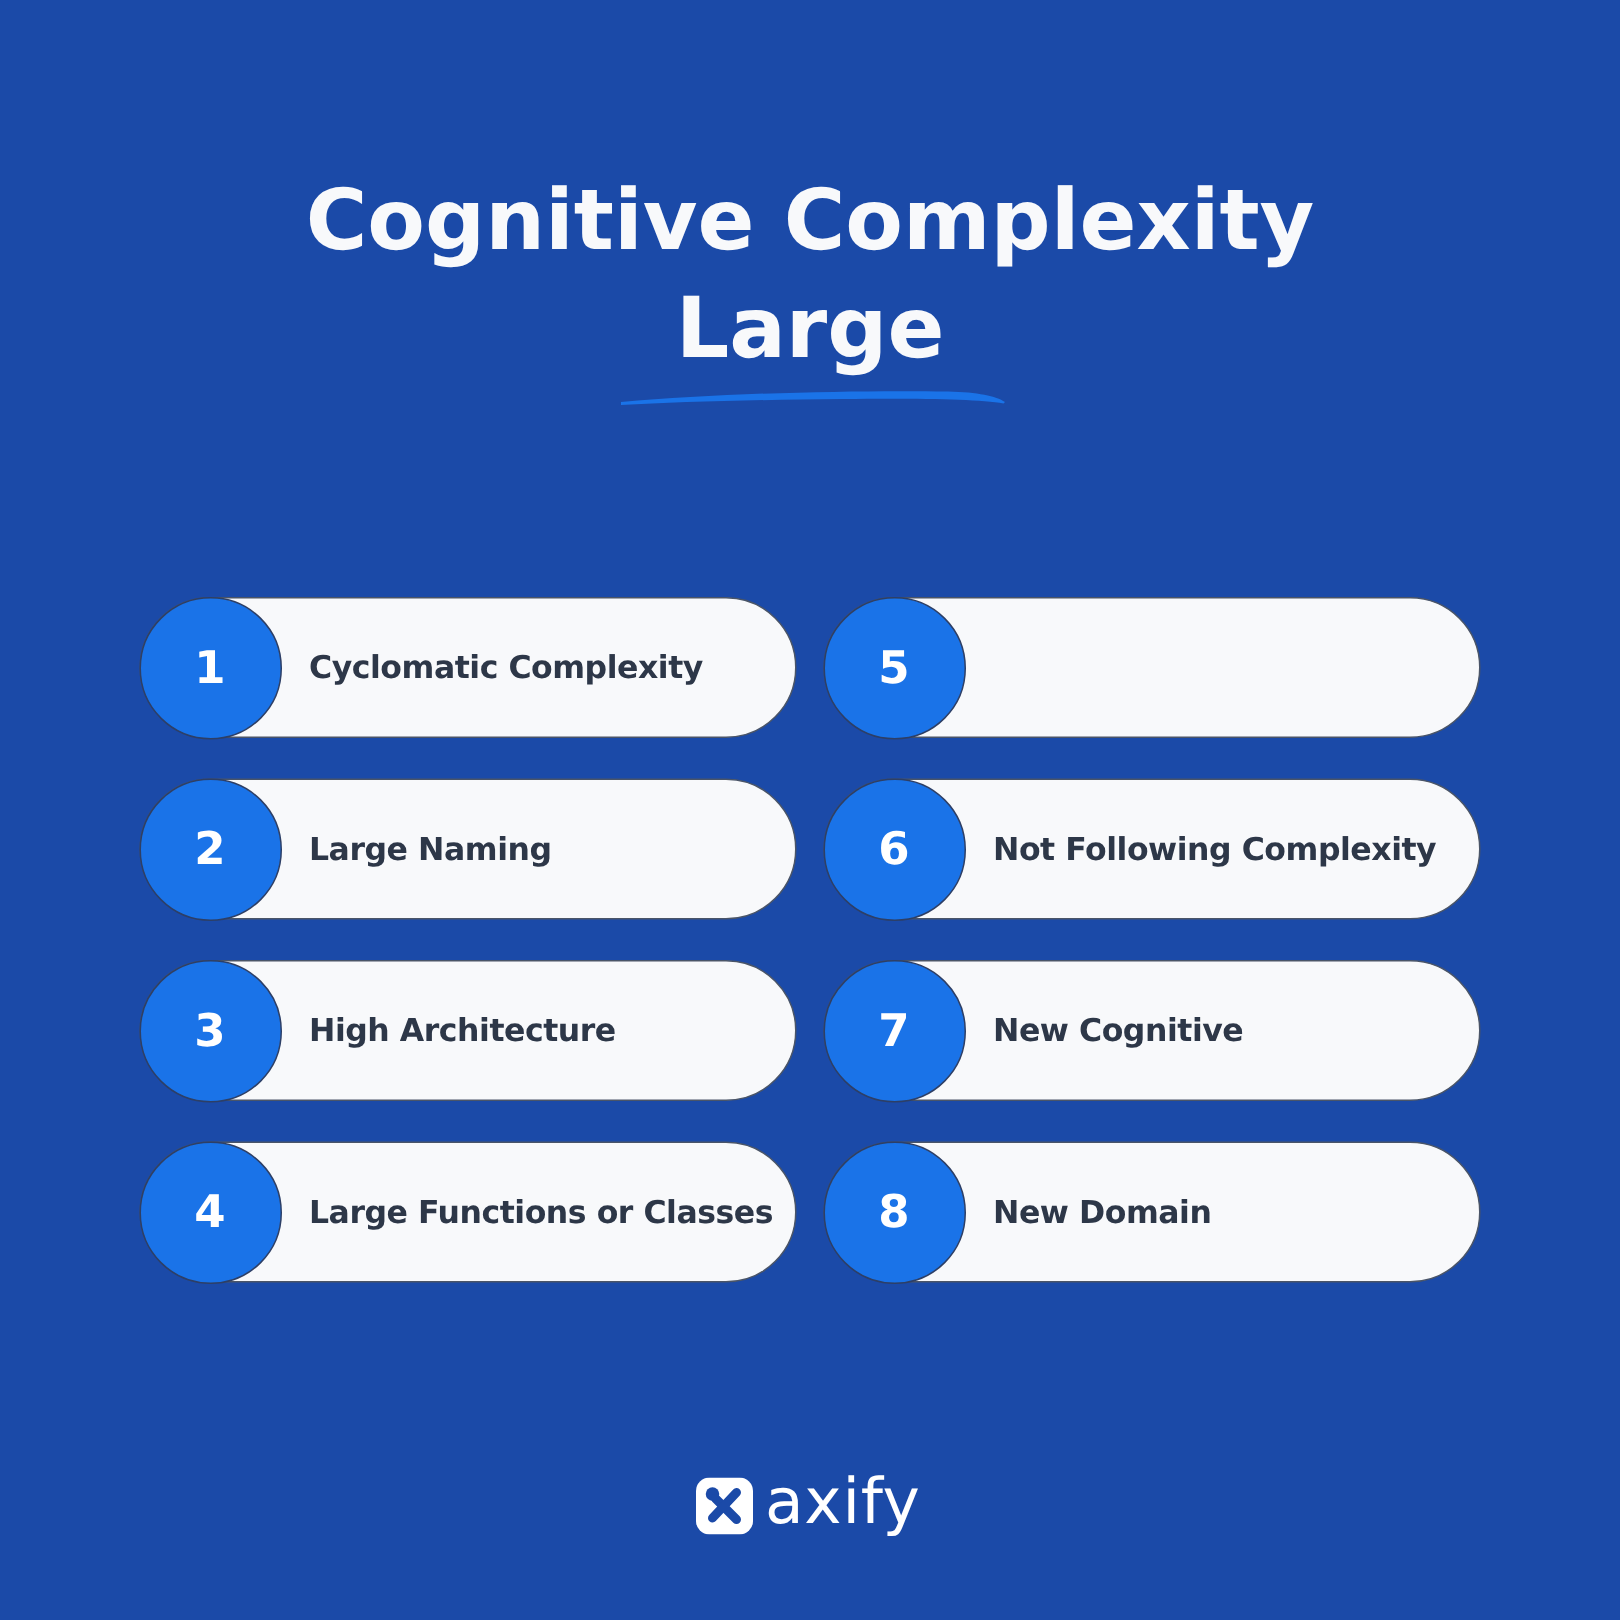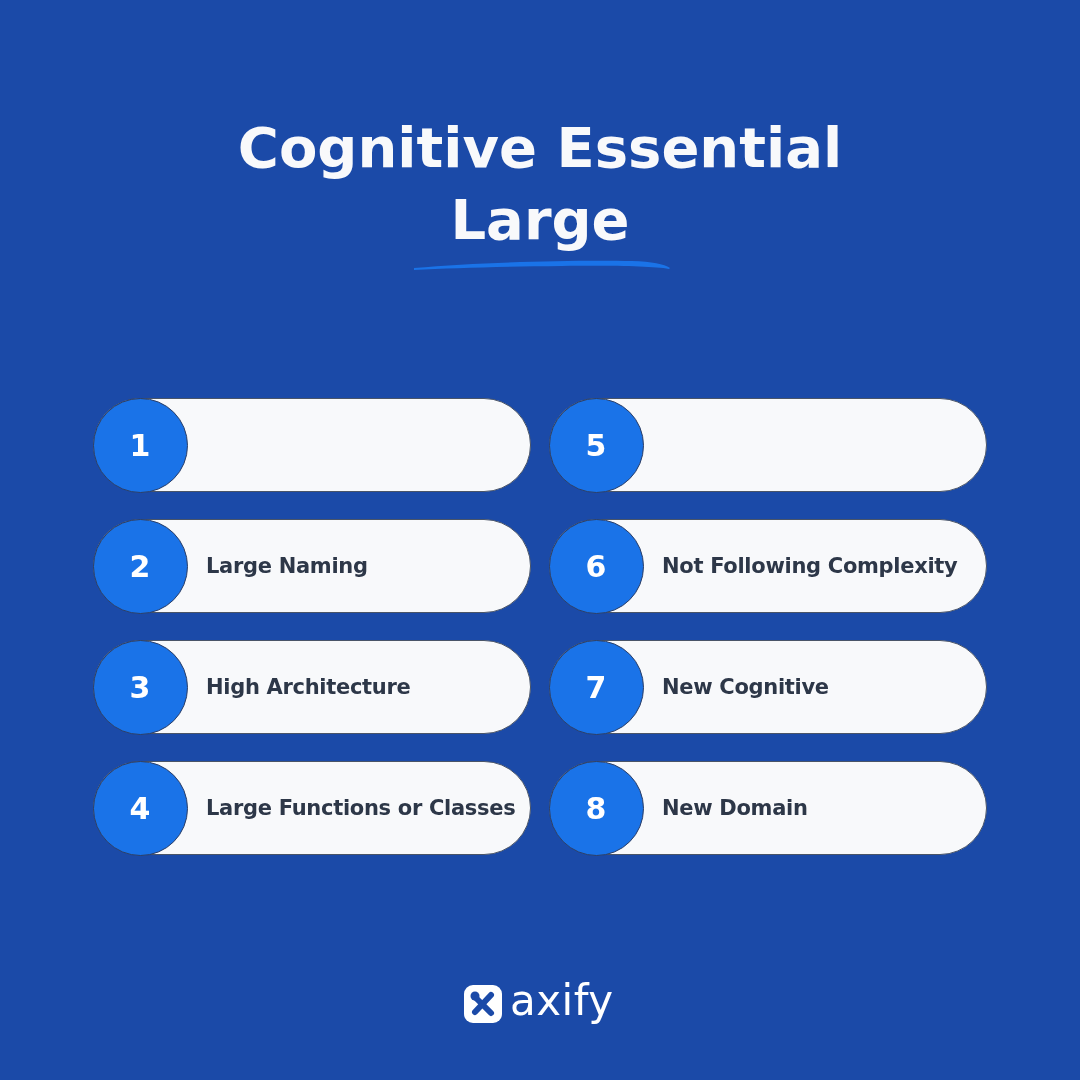--- a/index.html
+++ b/index.html
@@ -75,30 +75,31 @@
       font-weight: normal;
       line-height: 42px;
       letter-spacing: 0.5px;
       margin-top: -6px;
     }
   </style>
 </head>
 <body>
 
 <div class="title">
-  <div>Cognitive Essential</div>
+  <div>Cognitive Complexity</div>
   <div>Large</div>
 </div>
 
 <svg class="underline" viewBox="0 0 260 16">
   <path d="M2 12 C 70 6, 160 4, 220 5 C 240 5.5, 252 8, 258 12 L 257 13 C 240 10, 200 9.5, 150 10 C 90 10.5, 40 12, 2 14 Z" fill="#1a73e8"></path>
 </svg>
 
 <div class="item" style="left:93px; top:398px;">
   <div class="badge">1</div>
+  <div class="label">Cyclomatic Complexity</div>
 </div>
 <div class="item" style="left:93px; top:519px;">
   <div class="badge">2</div>
   <div class="label">Large Naming</div>
 </div>
 <div class="item" style="left:93px; top:640px;">
   <div class="badge">3</div>
   <div class="label">High Architecture</div>
 </div>
 <div class="item" style="left:93px; top:761px;">

